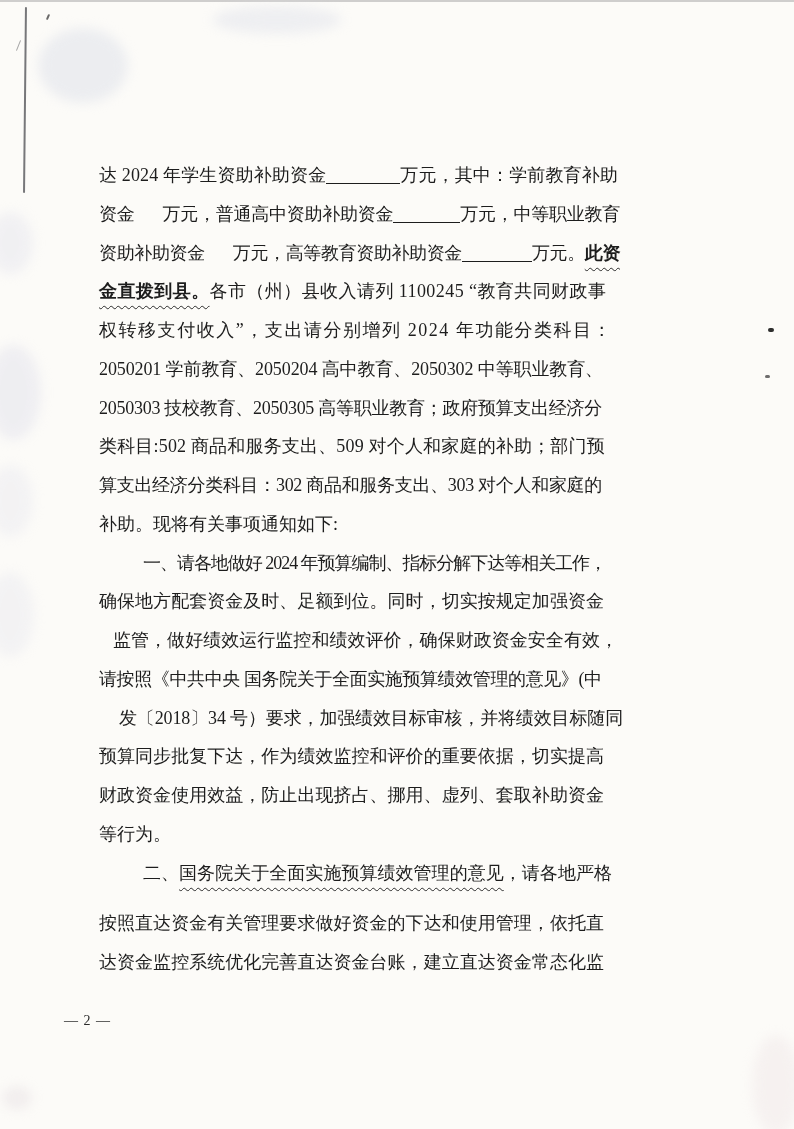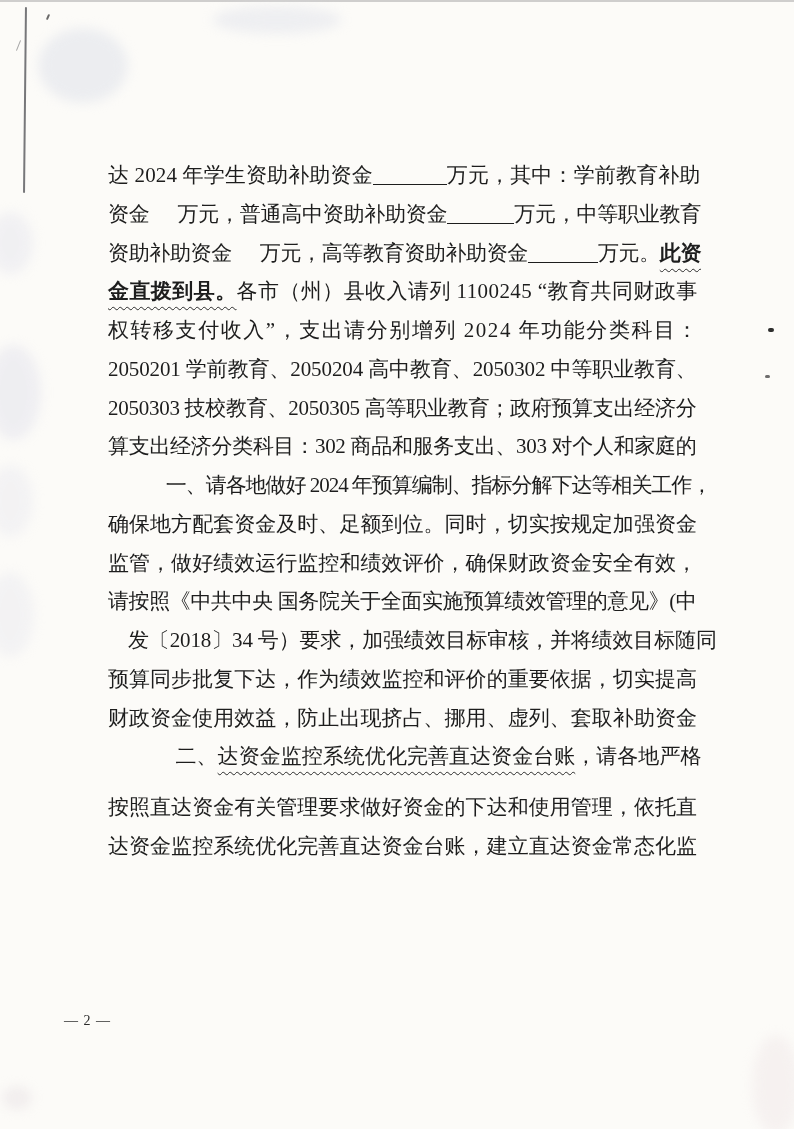--- a/index.html
+++ b/index.html
@@ -8,31 +8,31 @@
     width: 794px;
     height: 1129px;
     background: #fcfbf8;
     overflow: hidden;
     font-family: "Liberation Serif", "DejaVu Serif", serif;
     color: #1d1d1d;
   }
   
   .body-text {
     position: absolute;
-    left: 108px;
+    left: 99px;
     top: 156px;
     width: 617px;
-    font-size: 21px;
+    font-size: 18px;
     line-height: 38.75px;
   }
   .line {
     height: 38.75px;
     white-space: nowrap;
   }
-  .line.indent { padding-left: 44px; text-align: center; }
+  .line.indent { padding-left: 44px; }
   .seg { }
   .seg.bw {
     font-weight: 700;
     text-decoration-line: underline;
     text-decoration-style: wavy;
     text-decoration-color: #2b2b2b;
     text-decoration-thickness: 1.2px;
     text-underline-offset: 8px;
     margin-top: 44px;
   }
@@ -108,28 +108,31 @@
   <div class="artifact speck-2"></div>
 
   <div class="body-text" id="doc-lines">
       <div class="line fill" style="letter-spacing: 0.142857px;"><span class="seg t">达 2024 年学生资助补助资金</span><span class="blank" style="width: 74px;"></span><span class="seg t">万元，其中：学前教育补助</span></div>
       <div class="line fill" style="letter-spacing: -0.25px;"><span class="seg t">资金</span><span class="gap" style="width: 28px;"></span><span class="seg t">万元，普通高中资助补助资金</span><span class="blank" style="width: 67px;"></span><span class="seg t">万元，中等职业教育</span></div>
       <div class="line fill" style="letter-spacing: -0.375px;"><span class="seg t">资助补助资金</span><span class="gap" style="width: 28px;"></span><span class="seg t">万元，高等教育资助补助资金</span><span class="blank" style="width: 70px;"></span><span class="seg t">万元。</span><span class="seg bw">此资</span></div>
       <div class="line fill" style="letter-spacing: 0.425663px;"><span class="seg bw">金直拨到县。</span><span class="seg t">各市（州）县收入请列 1100245 “教育共同财政事</span></div>
       <div class="line fill" style="letter-spacing: 1.54115px;"><span class="seg t">权转移支付收入”，支出请分别增列 2024 年功能分类科目：</span></div>
       <div class="line fill" style="letter-spacing: -0.109756px;"><span class="seg t">2050201 学前教育、2050204 高中教育、2050302 中等职业教育、</span></div>
       <div class="line fill" style="letter-spacing: -0.27027px;"><span class="seg t">2050303 技校教育、2050305 高等职业教育；政府预算支出经济分</span></div>
+      <div class="line fill" style="letter-spacing: 0.17803px;"><span class="seg t">类科目:502 商品和服务支出、509 对个人和家庭的补助；部门预</span></div>
       <div class="line fill" style="letter-spacing: -0.30303px;"><span class="seg t">算支出经济分类科目：302 商品和服务支出、303 对个人和家庭的</span></div>
+      <div class="line"><span class="seg t">补助。现将有关事项通知如下:</span></div>
       <div class="line indent fill" style="letter-spacing: -1.03226px;"><span class="seg t">一、请各地做好 2024 年预算编制、指标分解下达等相关工作，</span></div>
       <div class="line fill" style="letter-spacing: 0.0357143px;"><span class="seg t">确保地方配套资金及时、足额到位。同时，切实按规定加强资金</span></div>
-      <div class="line fill" style="letter-spacing: 0.0357143px;"><span class="seg t">监管，做好绩效运行监控和绩效评价，确保财政资金安全有效，</span></div>
+      <div class="line fill" style="letter-spacing: 0.0357143px; margin-left: 14px;"><span class="seg t">监管，做好绩效运行监控和绩效评价，确保财政资金安全有效，</span></div>
       <div class="line fill" style="letter-spacing: -0.394271px;"><span class="seg t">请按照《中共中央 国务院关于全面实施预算绩效管理的意见》(中</span></div>
       <div class="line fill" style="letter-spacing: -0.140625px; margin-left: 20px;"><span class="seg t">发〔2018〕34 号）要求，加强绩效目标审核，并将绩效目标随同</span></div>
       <div class="line fill" style="letter-spacing: 0.0357143px;"><span class="seg t">预算同步批复下达，作为绩效监控和评价的重要依据，切实提高</span></div>
       <div class="line fill" style="letter-spacing: 0.0357143px;"><span class="seg t">财政资金使用效益，防止出现挤占、挪用、虚列、套取补助资金</span></div>
-      <div class="line indent fill" style="letter-spacing: 0.0384615px;"><span class="seg t">二、</span><span class="seg w">达资金监控系统优化完善直达资金台账</span><span class="seg t">，请各地严格</span></div>
+      <div class="line"><span class="seg t">等行为。</span></div>
+      <div class="line indent fill" style="letter-spacing: 0.0384615px;"><span class="seg t">二、</span><span class="seg w">国务院关于全面实施预算绩效管理的意见</span><span class="seg t">，请各地严格</span></div>
       <div class="line fill" style="letter-spacing: 0.0357143px; margin-top: 12px;"><span class="seg t">按照直达资金有关管理要求做好资金的下达和使用管理，依托直</span></div>
       <div class="line fill" style="letter-spacing: 0.0357143px;"><span class="seg t">达资金监控系统优化完善直达资金台账，建立直达资金常态化监</span></div>
     </div>
 
   <div class="footer">— 2 —</div>
 
 </div>
 
 </body></html>

